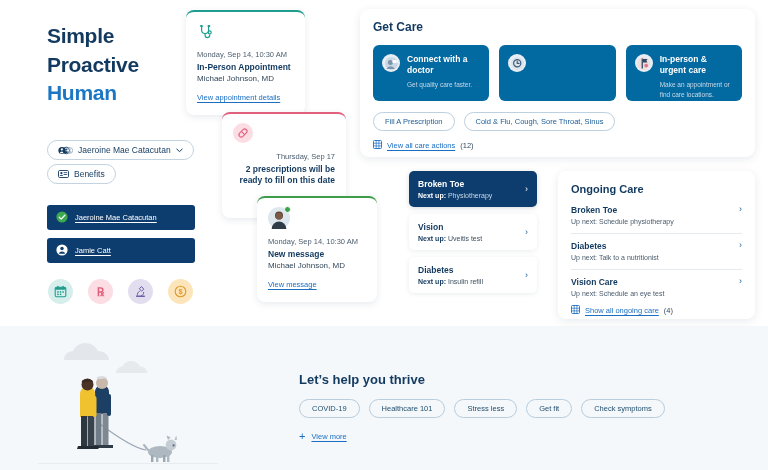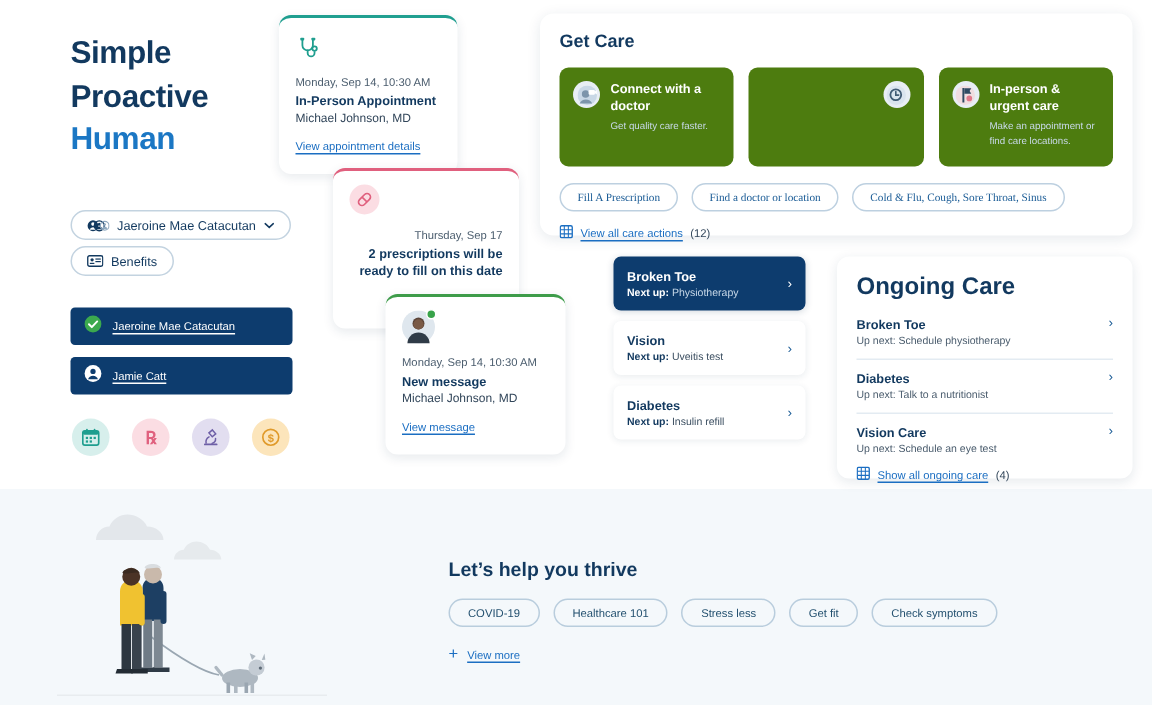--- a/index.html
+++ b/index.html
@@ -91,34 +91,34 @@
   
   .getcare {
     position: absolute; left: 360px; top: 9px; width: 395px; height: 148px;
     background: #ffffff; border-radius: 9px;
     box-shadow: 0 2px 9px rgba(20,50,80,0.10);
     padding: 11px 13px;
   }
   .getcare h2 { font-size: 12px; font-weight: 700; color: #12395f; margin-bottom: 11px; }
   .gc-cards { display: flex; gap: 10px; }
   .gc-card {
-    flex: 1; background: #4d7c0f; border-radius: 6px;
-    padding: 9px 9px 12px; display: flex; gap: 7px; justify-content: flex-end;
+    flex: 1; background: #0369a1; border-radius: 6px;
+    padding: 9px 9px 2px; display: flex; gap: 7px;
   }
   .gc-ic {
     width: 18px; height: 18px; border-radius: 50%; background: #e8eef4;
     flex: 0 0 18px; display: flex; align-items: center; justify-content: center;
   }
   .gc-txt .gc-title { font-size: 8.5px; font-weight: 700; color: #ffffff; line-height: 1.32; }
   .gc-txt .gc-desc  { font-size: 6.5px; color: #c8d9e8; line-height: 1.42; margin-top: 4px; }
 
   .gc-pills { display: flex; gap: 9px; margin-top: 11px; }
   .gc-pill {
     border: 1px solid #bdd0e0; border-radius: 16px; background: #fff;
-    padding: 4px 11px; font-size: 7.5px; color: #1b5c96; white-space: nowrap; font-family: Liberation Serif, serif;
+    padding: 4px 11px; font-size: 7.5px; color: #1b5c96; white-space: nowrap;
   }
   .gc-viewall {
     display: flex; align-items: center; gap: 5px; margin-top: 9px;
     font-size: 7.5px; color: #1b6ec2;
   }
   .gc-viewall .va-link { text-decoration: underline; text-underline-offset: 2px; }
   .gc-viewall .va-count { color: #33475b; text-decoration: none; }
 
   
   .cond-list { position: absolute; left: 409px; top: 171px; width: 128px; }
@@ -136,21 +136,21 @@
   .cond-item.active .cd-next b { color: #ffffff; }
   .chev { font-size: 9px; color: #1b5c96; line-height: 1; }
   .cond-item.active .chev { color: #ffffff; }
 
   
   .ongoing {
     position: absolute; left: 558px; top: 171px; width: 197px; height: 148px;
     background: #ffffff; border-radius: 8px;
     box-shadow: 0 2px 8px rgba(20,50,80,0.10); padding: 12px 13px;
   }
-  .ongoing h2 { font-size: 16px; font-weight: 700; color: #12395f; margin-bottom: 10px; }
+  .ongoing h2 { font-size: 11px; font-weight: 700; color: #12395f; margin-bottom: 10px; }
   .og-item { padding-bottom: 8px; margin-bottom: 7px; border-bottom: 1px solid #e3ebf2;
              display: flex; align-items: flex-start; justify-content: space-between; }
   .og-item.last { border-bottom: none; padding-bottom: 4px; margin-bottom: 4px; }
   .og-name { font-size: 8.5px; font-weight: 700; color: #12395f; }
   .og-next { font-size: 7px; color: #4a5c6d; margin-top: 3px; }
   .og-showall { display: flex; align-items: center; gap: 5px; font-size: 7.5px; color: #1b6ec2; }
   .og-showall .sa-link { text-decoration: underline; text-underline-offset: 2px; }
   .og-showall .sa-count { color: #33475b; }
 
   
@@ -363,21 +363,20 @@
         </span>
         <div class="gc-txt">
           <div class="gc-title">In-person &amp; urgent care</div>
           <div class="gc-desc">Make an appointment or find care locations.</div>
         </div>
       </div>
     </div>
 
     <div class="gc-pills">
       <div class="gc-pill">Fill A Prescription</div>
-      <div class="gc-pill">Find a doctor or location</div>
       <div class="gc-pill">Cold &amp; Flu, Cough, Sore Throat, Sinus</div>
     </div>
 
     <div class="gc-viewall">
       <span>
         <svg width="9" height="9" viewBox="0 0 9 9">
           <rect x="0.5" y="0.5" width="8" height="8" rx="1" fill="none" stroke="#1b6ec2" stroke-width="0.9"></rect>
           <path d="M3.2 0.7v7.6M5.9 0.7v7.6M0.7 3.2h7.6M0.7 5.9h7.6" stroke="#1b6ec2" stroke-width="0.7"></path>
         </svg>
       </span>

